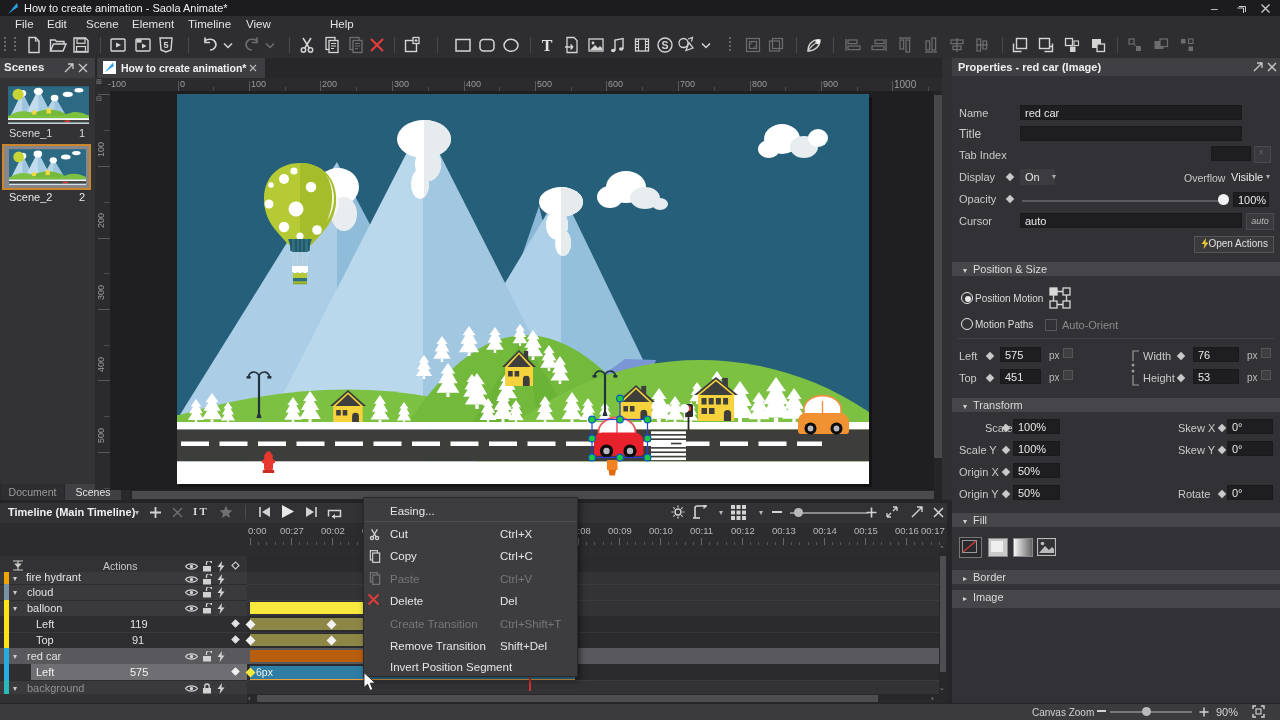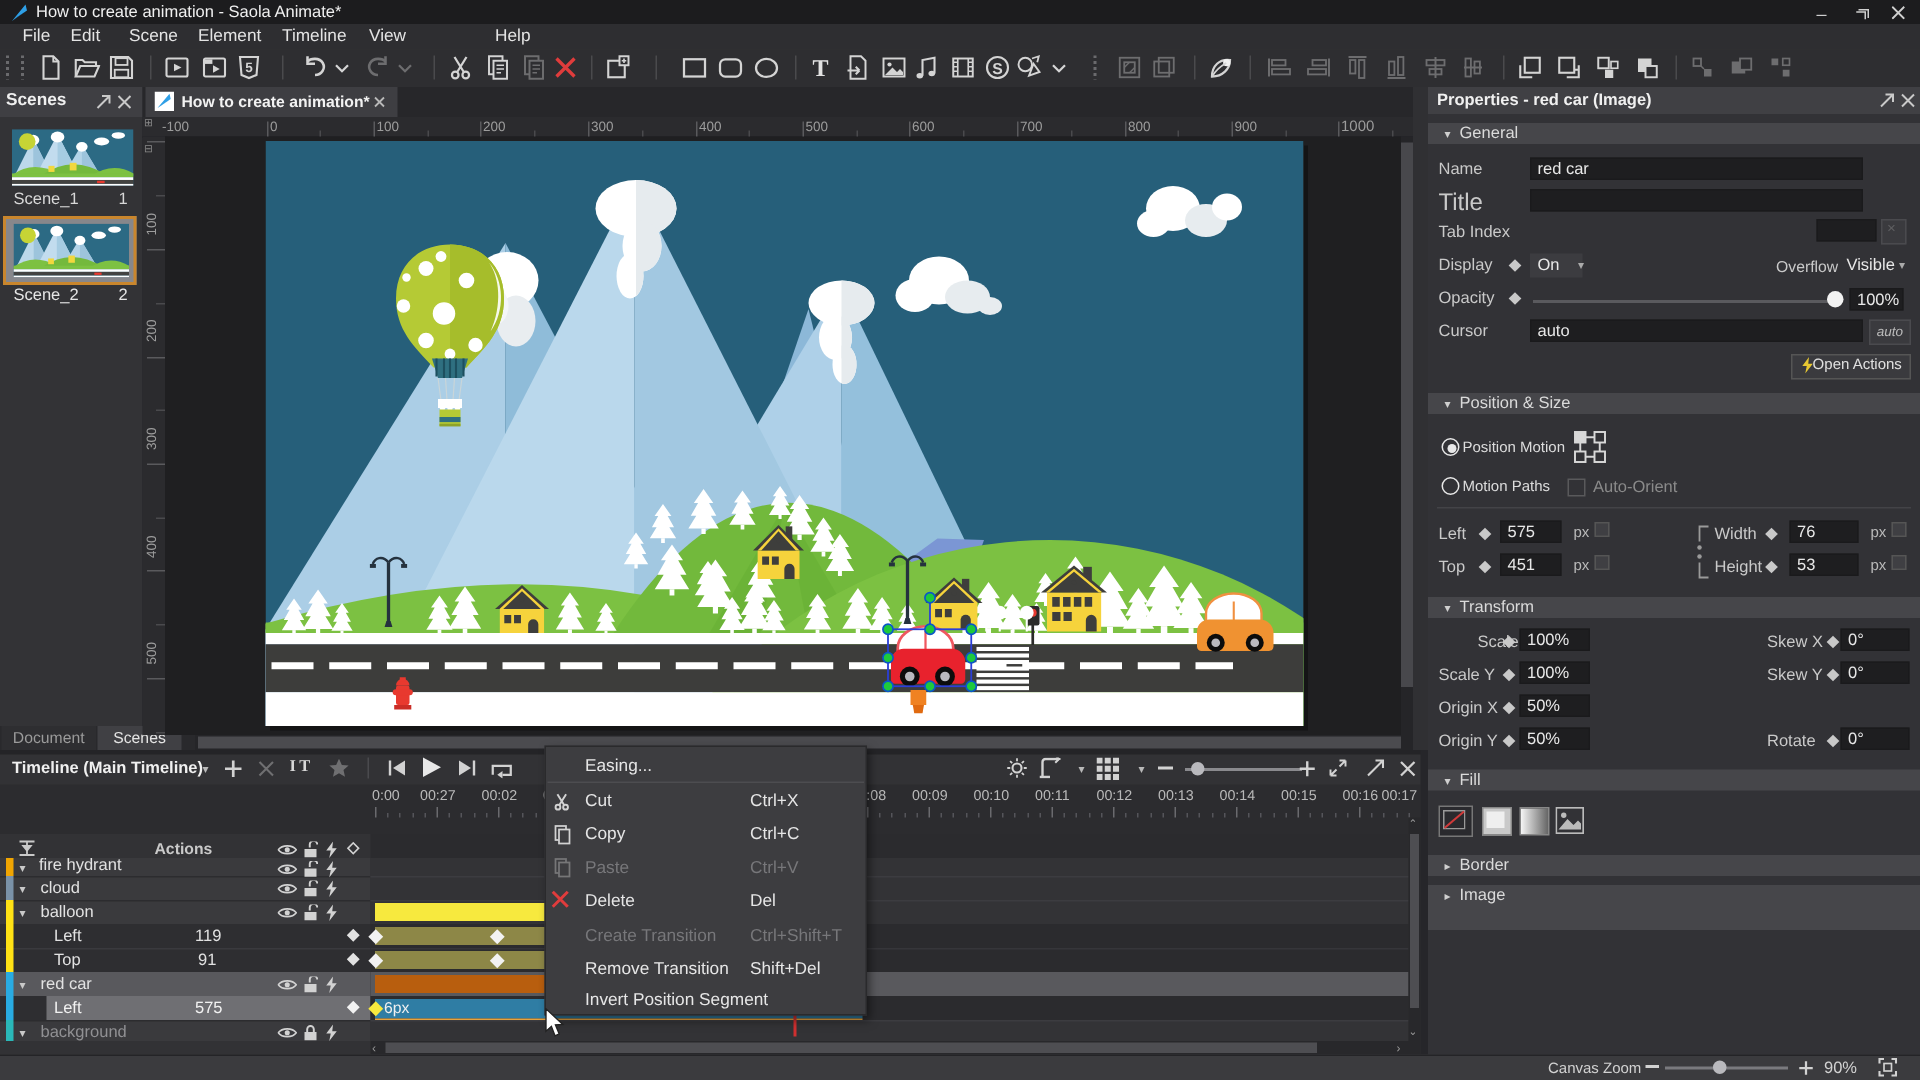--- a/index.html
+++ b/index.html
@@ -626,24 +626,23 @@
     </div>
     <div class="abs" style="left:952px;top:58px;width:328px;height:645px;background:#323236;"></div>
 <div class="abs" style="left:952px;top:58px;width:328px;height:18px;background:#404044;"></div>
 <div class="abs" style="left:958px;top:61px;color:#f0f0f0;font-size:11px;font-weight:bold;">Properties - red car (Image)</div>
 <svg class="abs" style="left:1253px;top:62px" width="10" height="10" viewBox="0 0 10 10">
       <path d="M1 9 L9 1 M4 1 H9 V6" fill="none" stroke="#c9c9c9" stroke-width="1.3"></path>
     </svg>
 <svg class="abs" style="left:1267px;top:62px" width="10" height="10" viewBox="0 0 10 10">
       <path d="M1 1 L9 9 M9 1 L1 9" fill="none" stroke="#c9c9c9" stroke-width="1.3"></path>
     </svg>
-<div class="secbar" style="top:82px;height:14px;line-height:14px;"><span class="ar">▾</span>General</div>
 <div class="abs" style="left:959px;top:107px;color:#c9c9c9;font-size:11px;">Name</div>
 <div class="inp" style="left:1020px;top:105px;width:222px;height:15px;">red car</div>
-<div class="abs" style="left:959px;top:127px;color:#c9c9c9;font-size:16px;">Title</div>
+<div class="abs" style="left:959px;top:127px;color:#c9c9c9;font-size:12px;">Title</div>
 <div class="inp" style="left:1020px;top:126px;width:222px;height:15px;"></div>
 <div class="abs" style="left:959px;top:149px;color:#c9c9c9;font-size:11px;">Tab Index</div>
 <div class="inp" style="left:1211px;top:146px;width:40px;height:15px;"></div>
 <div class="abs" style="left:1254px;top:146px;width:15px;height:15px;background:#3a3a3e;border:1px solid #4a4a4e;"></div>
 <div class="abs dis" style="left:1258px;top:147px;color:#999;font-size:10px;">×</div>
 <div class="abs" style="left:959px;top:171px;color:#c9c9c9;font-size:11px;">Display</div>
 <div class="kd" style="left:1007px;top:174px;background:#c9c9c9;"></div>
 <div class="abs" style="left:1020px;top:169px;width:30px;height:16px;background:#3c3c40;color:#e8e8e8;font-size:11px;line-height:16px;padding-left:5px;">On</div>
 <div class="abs" style="left:1052px;top:172px;color:#aaa;font-size:8px;">▾</div>
 <div class="abs" style="left:1184px;top:172px;color:#c9c9c9;font-size:10.5px;">Overflow</div>
@@ -734,21 +733,21 @@
     </svg>
 <div class="abs" style="left:988px;top:538px;width:18px;height:17px;background:#c9c9c9;border:1px solid #888;"></div>
 <div class="abs" style="left:991px;top:541px;width:12px;height:11px;background:#efefef;"></div>
 <div class="abs" style="left:1013px;top:538px;width:18px;height:17px;background:linear-gradient(90deg,#f5f5f5,#666);border:1px solid #888;"></div>
 <svg class="abs" style="left:1037px;top:538px" width="19" height="18" viewBox="0 0 19 18">
       <rect x="0.5" y="0.5" width="18" height="17" fill="none" stroke="#bbb" stroke-width="1.2"></rect>
       <circle cx="5.5" cy="5.5" r="1.8" fill="#bbb"></circle>
       <path d="M2 15 L8 8 L12 12 L15 9 L17 11 V15 Z" fill="#bbb"></path>
     </svg>
 <div class="secbar" style="top:570px;height:14px;line-height:14px;"><span class="ar">▸</span>Border</div>
-<div class="secbar" style="top:590px;height:30px;line-height:14px;"><span class="ar">▸</span>Image</div>
+<div class="secbar" style="top:590px;height:18px;line-height:14px;"><span class="ar">▸</span>Image</div>
     <div class="abs" style="left:0;top:500px;width:952px;height:203px;background:#323235;border-top:3px solid #242427;box-sizing:border-box;"></div>
 <div class="abs" style="left:8px;top:506px;color:#f0f0f0;font-size:11px;font-weight:bold;">Timeline (Main Timeline)</div>
 <div class="abs" style="left:135px;top:508px;color:#b9b9b9;font-size:8px;">▾</div>
 <svg class="abs" style="left:149px;top:506px" width="13" height="13" viewBox="0 0 13 13">
       <path d="M6.5 1 V12 M1 6.5 H12" stroke="#d2d2d2" stroke-width="1.8"></path>
     </svg>
 <svg class="abs dis" style="left:172px;top:507px" width="11" height="11" viewBox="0 0 11 11">
       <path d="M1 1 L10 10 M10 1 L1 10" stroke="#d2d2d2" stroke-width="1.4"></path>
     </svg>
 <div class="abs" style="left:193px;top:505px;color:#d8d8d8;font-size:11px;font-family:'Liberation Serif',serif;font-weight:bold;">I T</div>
@@ -916,21 +915,21 @@
 <div class="abs" style="left:921px;top:525px;color:#b9b9b9;font-size:9.5px;">00:17</div>
 <svg class="abs" style="left:464px;top:547px" width="10" height="9" viewBox="0 0 10 9">
       <path d="M9 0 V9" stroke="#c9c9c9" stroke-width="1.5"></path>
       <path d="M8 4.5 L1 0.5 V8.5 Z" fill="#c9c9c9"></path>
     </svg>
 <div class="abs" style="left:0;top:556px;width:247px;height:138px;background:#323235;"></div>
 <div class="abs" style="left:247px;top:556px;width:692px;height:138px;background:#2b2b2e;"></div>
 <svg class="abs" style="left:12px;top:560px" width="12" height="11" viewBox="0 0 12 11">
       <path d="M1 1 H11 M6 1 V4 M3.5 4 L6 7 L8.5 4 Z M6 7 V10 M1 10 H11" stroke="#c9c9c9" stroke-width="1.2" fill="#c9c9c9"></path>
     </svg>
-<div class="abs" style="left:103px;top:560px;color:#c9c9c9;font-size:10.5px;font-weight:bold;">Actions</div>
+<div class="abs" style="left:103px;top:560px;color:#c9c9c9;font-size:10.5px;">Actions</div>
 <svg class="abs" style="left:185px;top:562px" width="13" height="9" viewBox="0 0 13 9">
       <path d="M0.5 4.5 C3 1 10 1 12.5 4.5 C10 8 3 8 0.5 4.5 Z" fill="none" stroke="#d2d2d2" stroke-width="1.1"></path>
       <circle cx="6.5" cy="4.5" r="1.7" fill="#d2d2d2"></circle>
     </svg>
 <svg class="abs" style="left:202px;top:561px" width="10" height="11" viewBox="0 0 10 11">
       <rect x="1" y="5" width="8" height="5.5" fill="#d2d2d2"></rect>
       <path d="M3 5 V3 a2.5 2.5 0 0 1 5 0" fill="none" stroke="#d2d2d2" stroke-width="1.3" transform="translate(1.5,-1)"></path>
     </svg>
 <svg class="abs" style="left:217px;top:561px" width="8" height="11" viewBox="0 0 8 11">
       <path d="M5 0 L0.5 6 H3.5 L2.5 11 L7.5 4.5 H4.5 Z" fill="#d2d2d2"></path>

